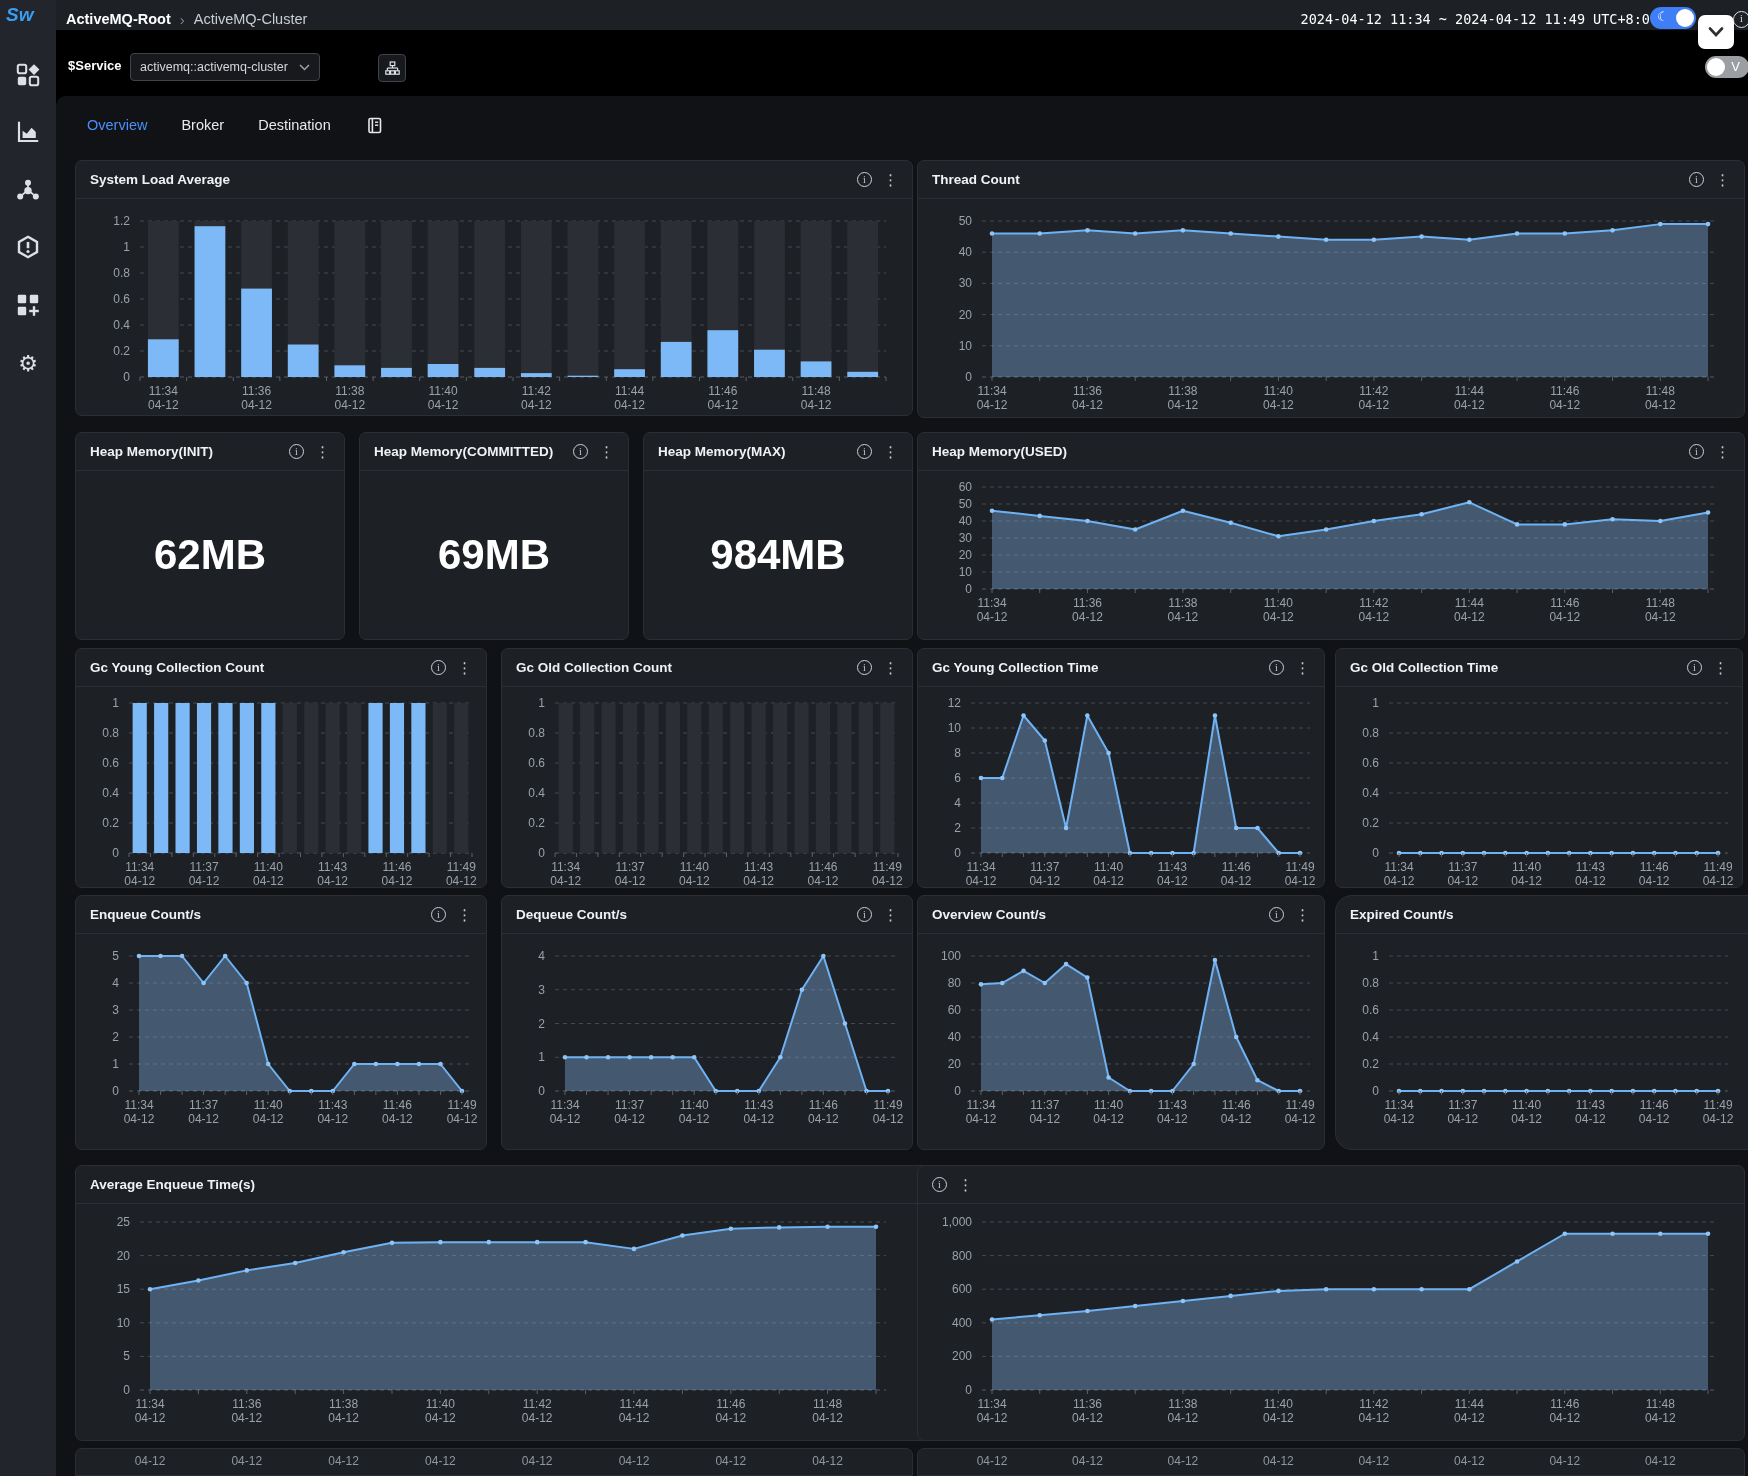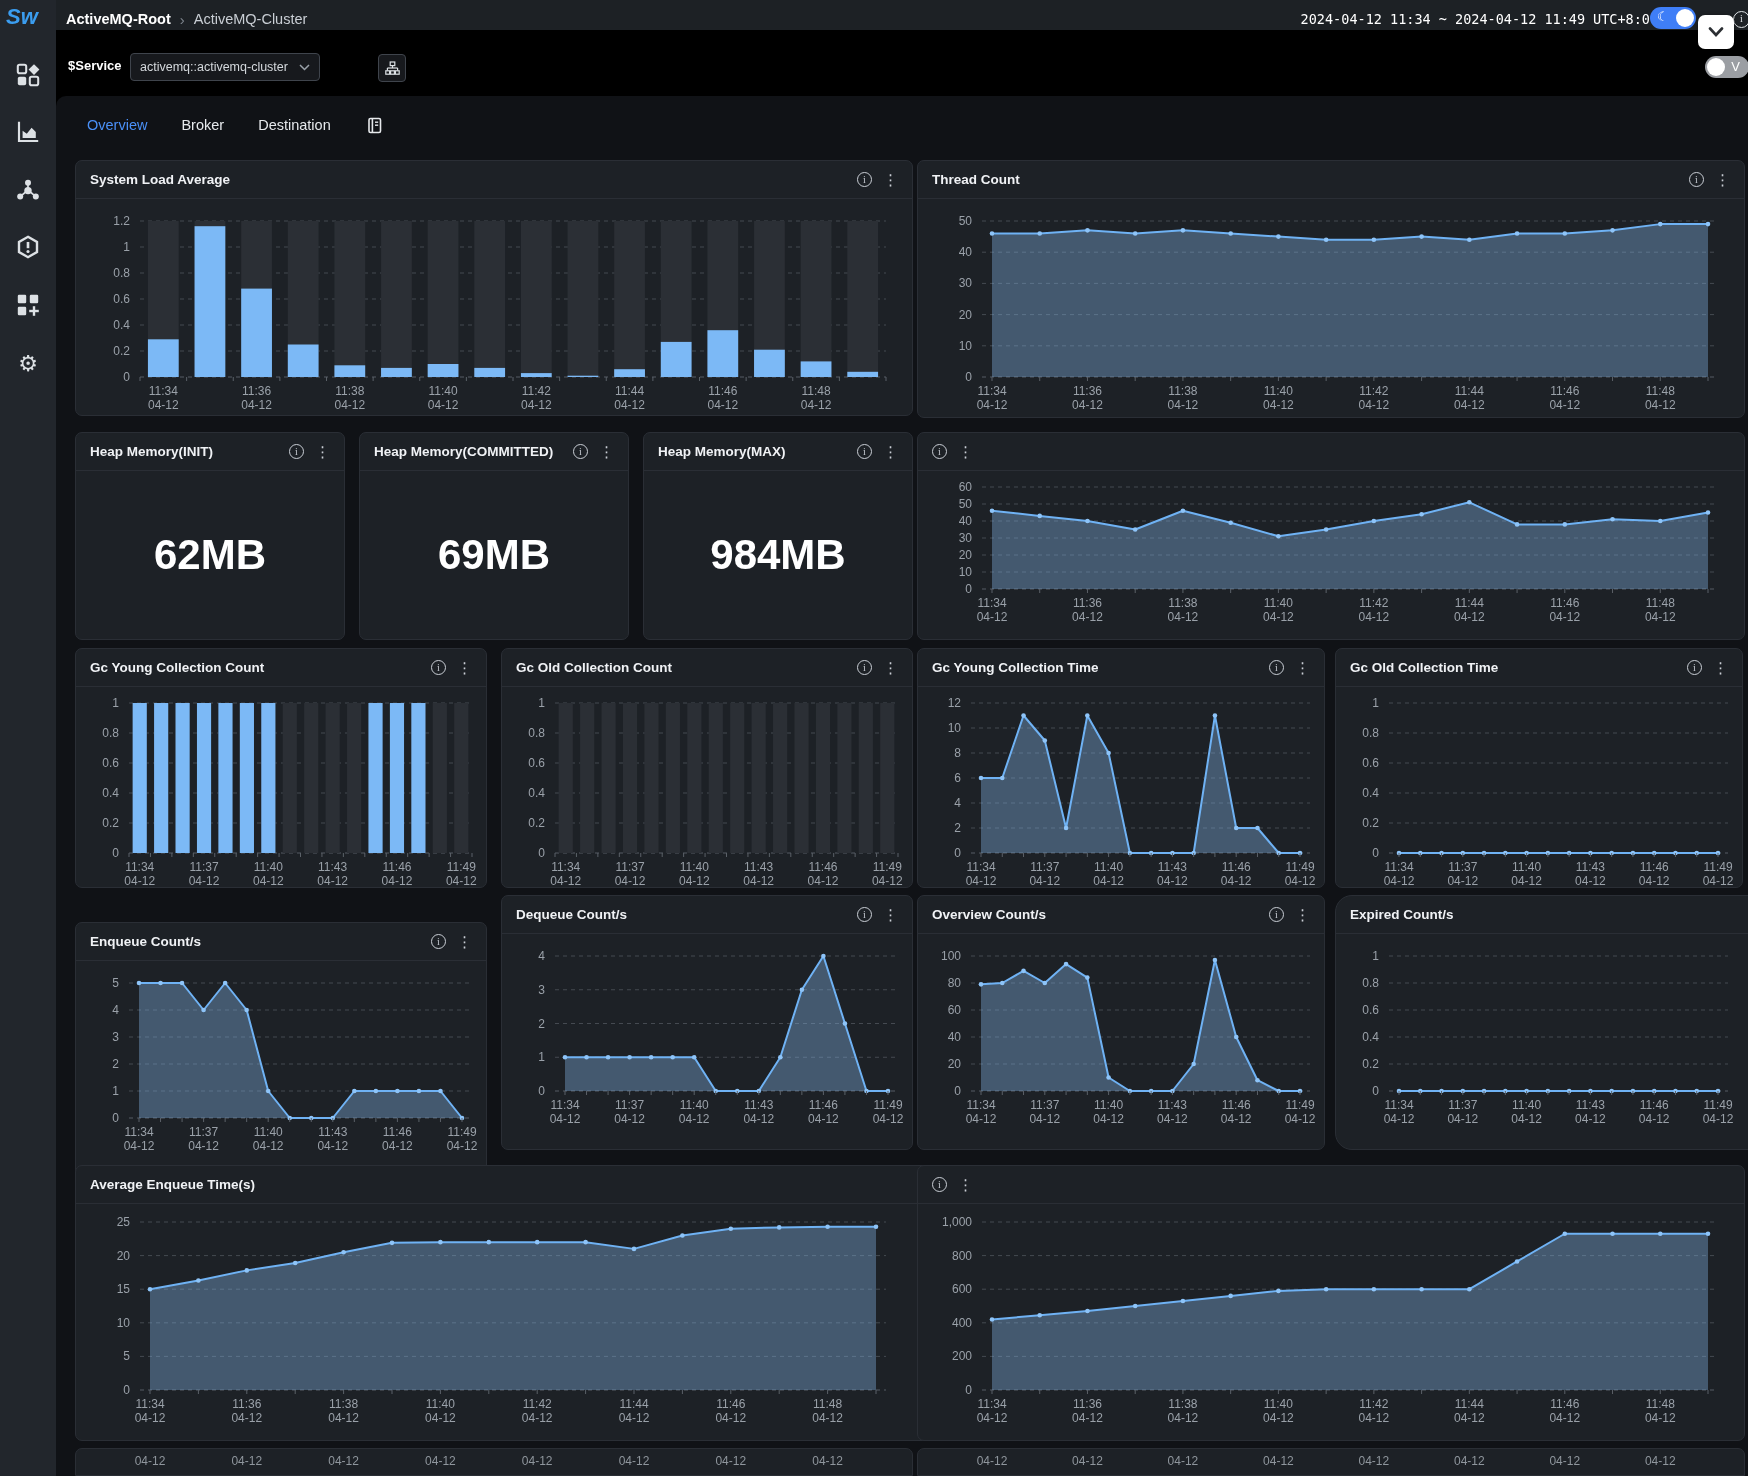--- a/index.html
+++ b/index.html
@@ -2,21 +2,21 @@
 <html><head>
 <meta charset="utf-8">
 <style>
   html,body{margin:0;padding:0;background:#000;}
   body{width:1748px;height:1476px;overflow:hidden;font-family:"Liberation Sans",sans-serif;
        -webkit-font-smoothing:antialiased;}
   #app{position:relative;width:1748px;height:1476px;}
 
   
   #sidebar{position:absolute;left:0;top:0;width:56px;height:1476px;background:#22262c;z-index:6;}
-  #logo{position:absolute;left:6px;top:4px;font-size:22px;font-weight:700;font-style:italic;
+  #logo{position:absolute;left:6px;top:4px;font-size:19px;font-weight:700;font-style:italic;
         color:#3b9df0;cursor:pointer;}
   .side-ic{position:absolute;left:16px;width:24px;height:24px;color:#dde1e5;cursor:pointer;}
   .side-ic svg{width:24px;height:24px;display:block;}
   .gear{font-size:22px;line-height:24px;text-align:center;}
 
   
   #topbar{position:absolute;left:56px;top:0;width:1692px;height:30px;background:#1d2125;z-index:4;}
   #crumbs{position:absolute;left:10px;top:0;height:38px;display:flex;align-items:center;gap:9px;}
   .crumb-root{color:#fff;font-weight:700;font-size:14.5px;}
   .crumb-sep{color:#7c838b;font-size:15px;}
@@ -367,20 +367,21 @@
       <div class="card" style="left: 643px; top: 432px; width: 270px; height: 208px;">
         <div class="card-hd">
           <span class="card-title">Heap Memory(MAX)</span>
           <span class="ic-info">i</span>
           <span class="ic-kebab">⋮</span>
         </div>
         <div class="big-value">984MB</div>
       </div>
       <div class="card" style="left: 917px; top: 432px; width: 828px; height: 208px;">
         <div class="card-hd">
+          <span class="card-title">Heap Memory(USED)</span>
           <span class="ic-info">i</span>
           <span class="ic-kebab">⋮</span>
         </div>
         <svg class="chart-svg" width="826" height="168" viewBox="0 0 826 168">
           <line x1="64" y1="118" x2="800" y2="118" stroke="#575d64" stroke-width="1" stroke-dasharray="4 4"></line>
           <text x="54" y="122" text-anchor="end" font-size="12" fill="#9aa1a9">0</text>
           <line x1="64" y1="101" x2="800" y2="101" stroke="#454a51" stroke-width="1" stroke-dasharray="4 4"></line>
           <text x="54" y="105" text-anchor="end" font-size="12" fill="#9aa1a9">10</text>
           <line x1="64" y1="84" x2="800" y2="84" stroke="#454a51" stroke-width="1" stroke-dasharray="4 4"></line>
           <text x="54" y="88" text-anchor="end" font-size="12" fill="#9aa1a9">20</text>
@@ -715,21 +716,21 @@
           <circle cx="339.46666666666664" cy="166" r="2.3" fill="#8ec4f8"></circle>
           <line x1="339.46666666666664" y1="166" x2="339.46666666666664" y2="170" stroke="#5b6168" stroke-width="1"></line>
           <circle cx="360.73333333333335" cy="166" r="2.3" fill="#8ec4f8"></circle>
           <line x1="360.73333333333335" y1="166" x2="360.73333333333335" y2="170" stroke="#5b6168" stroke-width="1"></line>
           <circle cx="382" cy="166" r="2.3" fill="#8ec4f8"></circle>
           <line x1="382" y1="166" x2="382" y2="170" stroke="#5b6168" stroke-width="1"></line>
           <text x="382" y="184" text-anchor="middle" font-size="12" fill="#9aa1a9">11:49</text>
           <text x="382" y="198" text-anchor="middle" font-size="12" fill="#9aa1a9">04-12</text>
         </svg>
       </div>
-      <div class="card" style="left: 75px; top: 895px; width: 412px; height: 255px; margin-top: 27px;">
+      <div class="card" style="left: 75px; top: 895px; width: 412px; height: 255px;">
         <div class="card-hd">
           <span class="card-title">Enqueue Count/s</span>
           <span class="ic-info">i</span>
           <span class="ic-kebab">⋮</span>
         </div>
         <svg class="chart-svg" width="410" height="215" viewBox="0 0 410 215">
           <line x1="53" y1="157" x2="396" y2="157" stroke="#575d64" stroke-width="1" stroke-dasharray="4 4"></line>
           <text x="43" y="161" text-anchor="end" font-size="12" fill="#9aa1a9">0</text>
           <line x1="53" y1="130" x2="396" y2="130" stroke="#454a51" stroke-width="1" stroke-dasharray="4 4"></line>
           <text x="43" y="134" text-anchor="end" font-size="12" fill="#9aa1a9">1</text>

